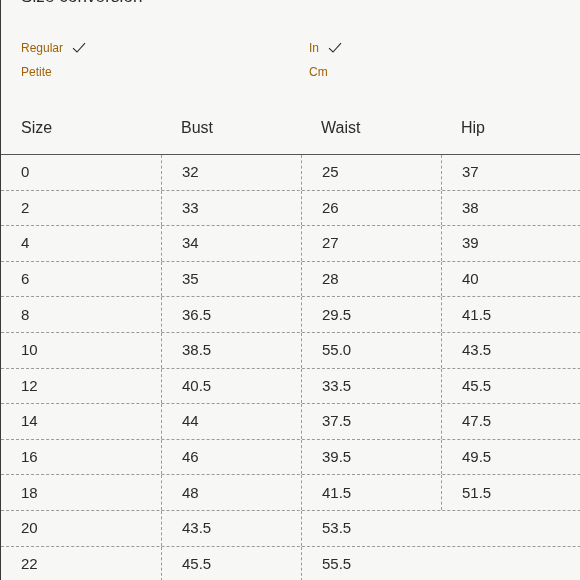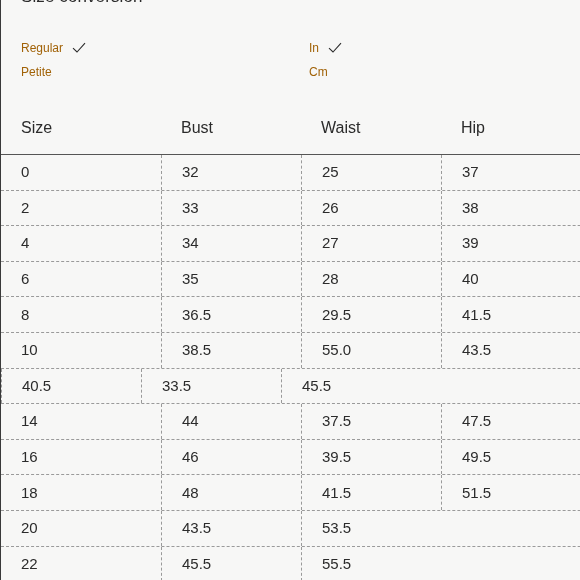--- a/index.html
+++ b/index.html
@@ -203,20 +203,21 @@
           <div class="cell col-waist">29.5</div>
           <div class="cell col-hip">41.5</div>
         </div>
         <div class="row body-row">
           <div class="cell col-size">10</div>
           <div class="cell col-bust">38.5</div>
           <div class="cell col-waist">55.0</div>
           <div class="cell col-hip">43.5</div>
         </div>
         <div class="row body-row">
+          <div class="cell col-size">12</div>
           <div class="cell col-bust">40.5</div>
           <div class="cell col-waist">33.5</div>
           <div class="cell col-hip">45.5</div>
         </div>
         <div class="row body-row">
           <div class="cell col-size">14</div>
           <div class="cell col-bust">44</div>
           <div class="cell col-waist">37.5</div>
           <div class="cell col-hip">47.5</div>
         </div>

